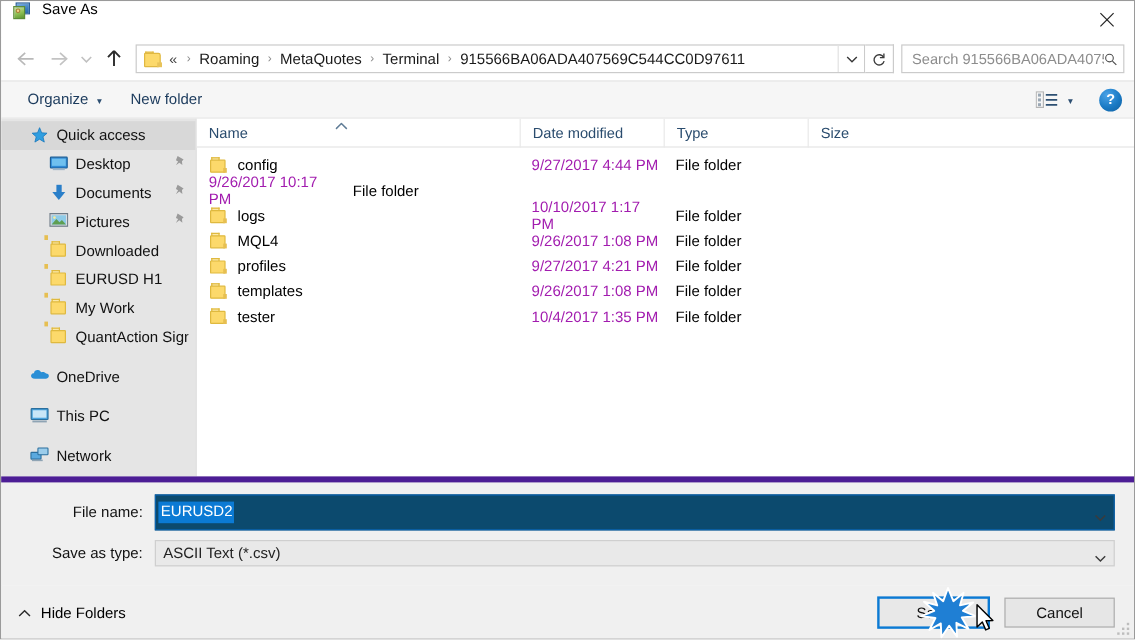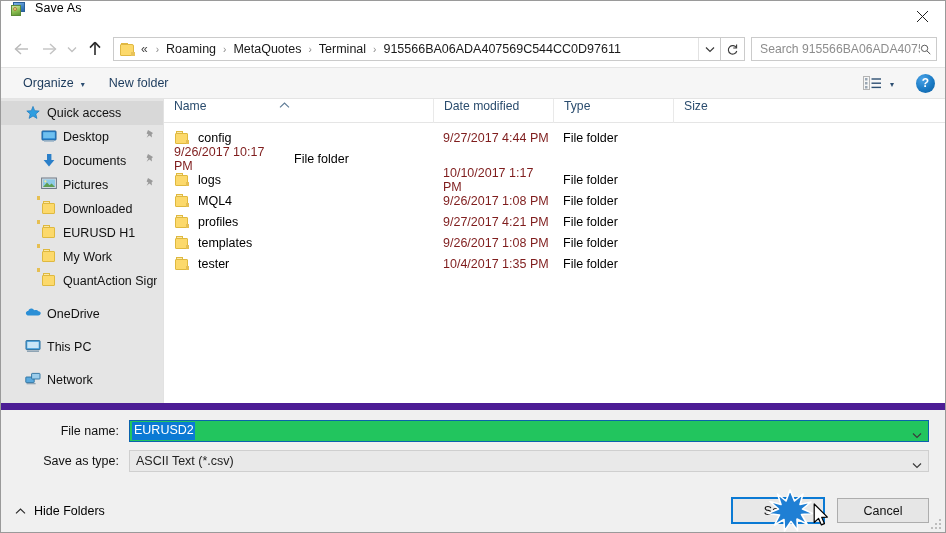--- a/index.html
+++ b/index.html
@@ -201,21 +201,21 @@
   
   .filelist { flex: 1 1 auto; display: flex; flex-direction: column; min-width: 0; }
   .col-head {
     height: 24px; min-height: 24px;
     display: flex; align-items: center;
     border-bottom: 1px solid #e5e5e5;
     background: #fff; position: relative;
   }
   .col-head .ch {
     font-size: 12.2px; color: #2a4c6e;
-    height: 24px; display: flex; 
+    height: 24px; display: flex; align-items: center;
     padding-left: 10px;
     border-left: 1px solid #e9e9e9;
     position: relative;
   }
   .col-head .ch:first-child { border-left: none; }
   .sort-caret {
     position: absolute; left: 50%; top: -1px; margin-left: -20px;
   }
   .col-name { width: 269px; flex: 0 0 269px; }
   .col-date { width: 120px; flex: 0 0 120px; }
@@ -223,38 +223,38 @@
   .col-size { width: 74px; flex: 0 0 74px; }
   .rows { flex: 1 1 auto; overflow: hidden; padding-top: 4px; }
   .row {
     height: 21px; display: flex; align-items: center;
     font-size: 12.5px; color: #000;
   }
   .row .c-name {
     width: 269px; flex: 0 0 269px; display: flex; align-items: center;
     padding-left: 10px; gap: 8px;
   }
-  .row .c-date { width: 120px; flex: 0 0 120px; padding-left: 10px; color: #7f1d1d; }
+  .row .c-date { width: 120px; flex: 0 0 120px; padding-left: 10px; color: #a21caf; }
   .row .c-type { width: 120px; flex: 0 0 120px; padding-left: 10px; color: #000000; }
   .row .c-size { width: 74px; flex: 0 0 74px; padding-left: 10px; color: #333; }
 
   
   .form-area {
     background: #f0f0f0;
-    border-top: 7px solid #4c1d95;
+    border-top: 5px solid #4c1d95;
     padding: 10px 16px 8px 16px;
   }
   .form-row { display: flex; align-items: center; margin-bottom: 8px; }
   .form-label {
     width: 112px; flex: 0 0 112px; text-align: right;
     padding-right: 10px; font-size: 12.5px; color: #111;
   }
   .fname-input {
-    flex: 1 1 auto; height: 22px;
-    border: 1px solid #0a62ad; background: #22c55e;
+    flex: 1 1 auto; height: 30px;
+    border: 1px solid #0a62ad; background: #0c4a6e;
     display: flex; align-items: center; padding: 0 2px 0 2px;
     position: relative;
   }
   .fname-sel {
     background: #0b7ad4; color: #fff; font-size: 12.5px;
     padding: 1px 1px 2px 2px; line-height: 15px;
   }
   .fname-chev {
     position: absolute; right: 6px; top: 50%; margin-top: -3px;
   }

